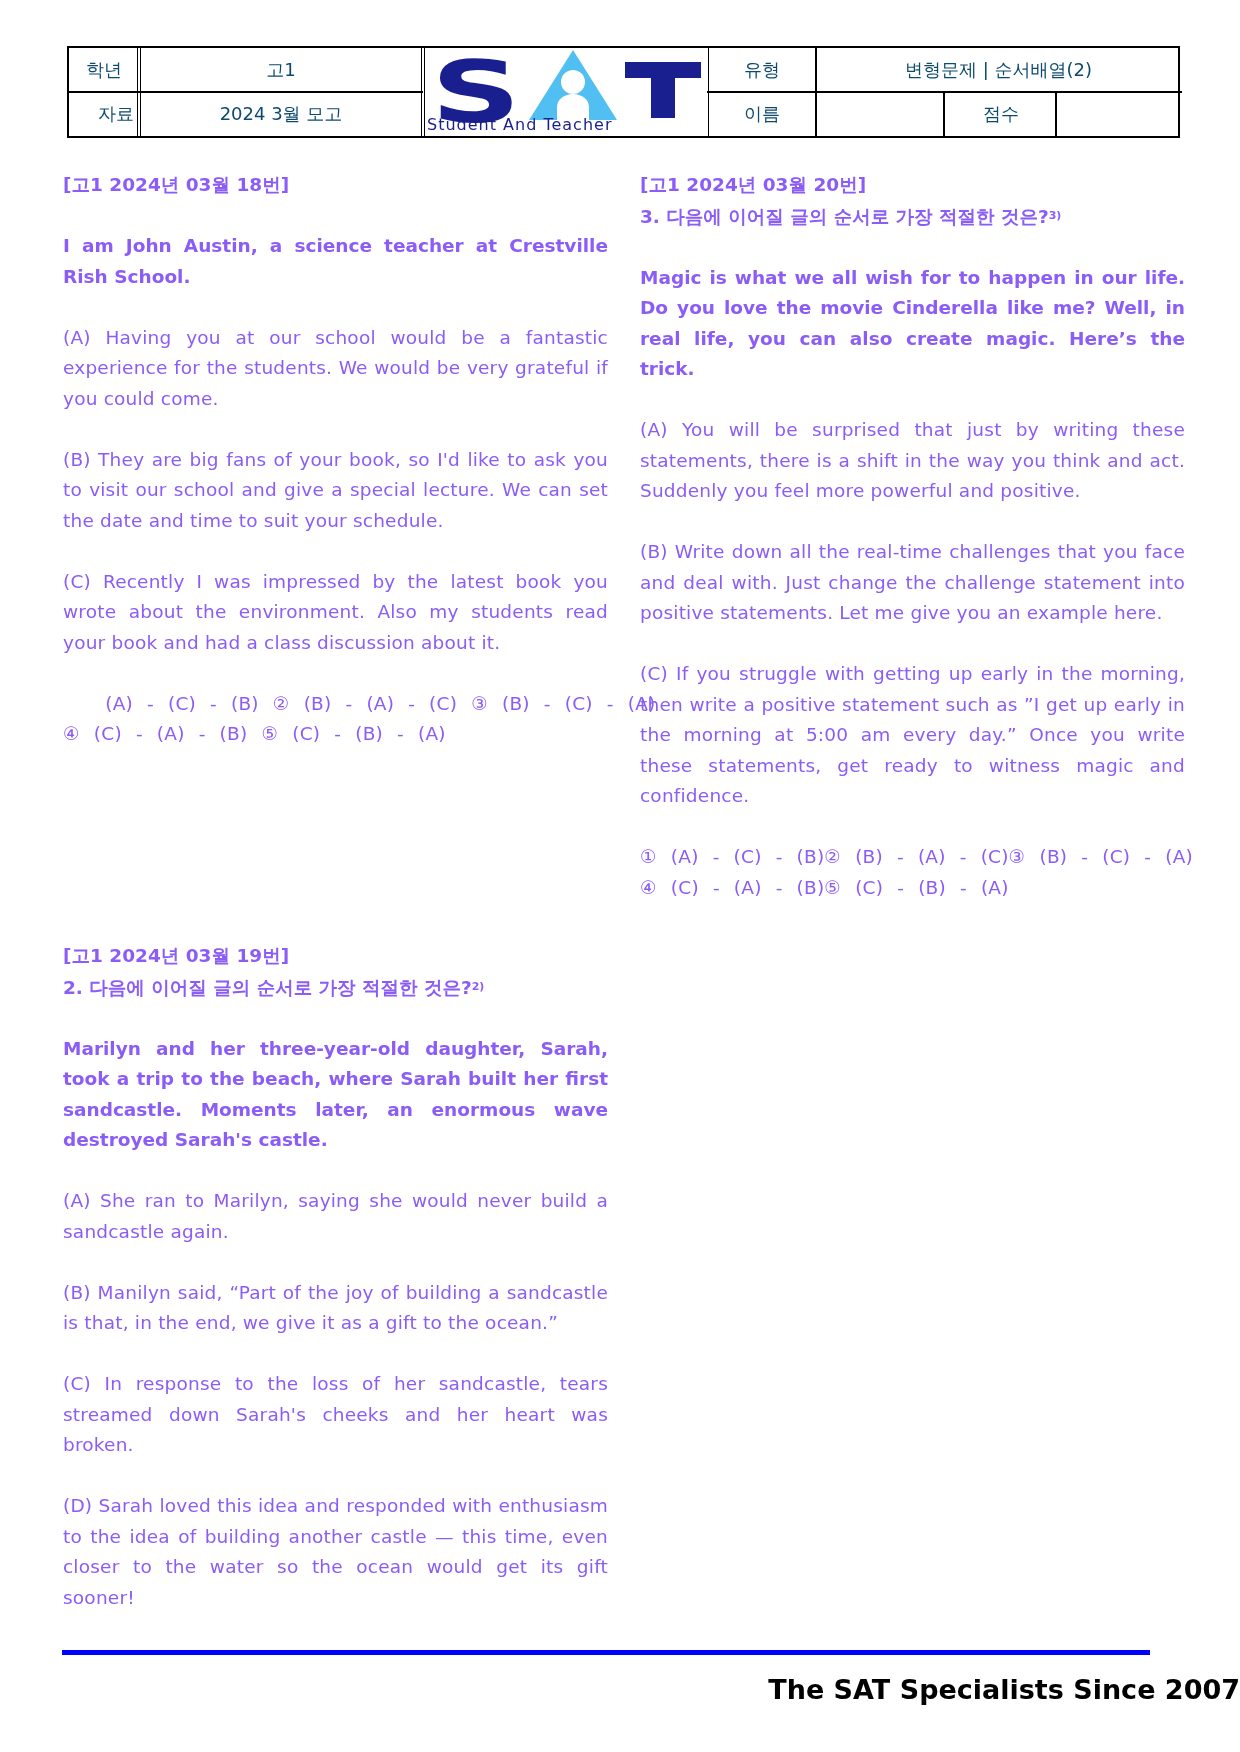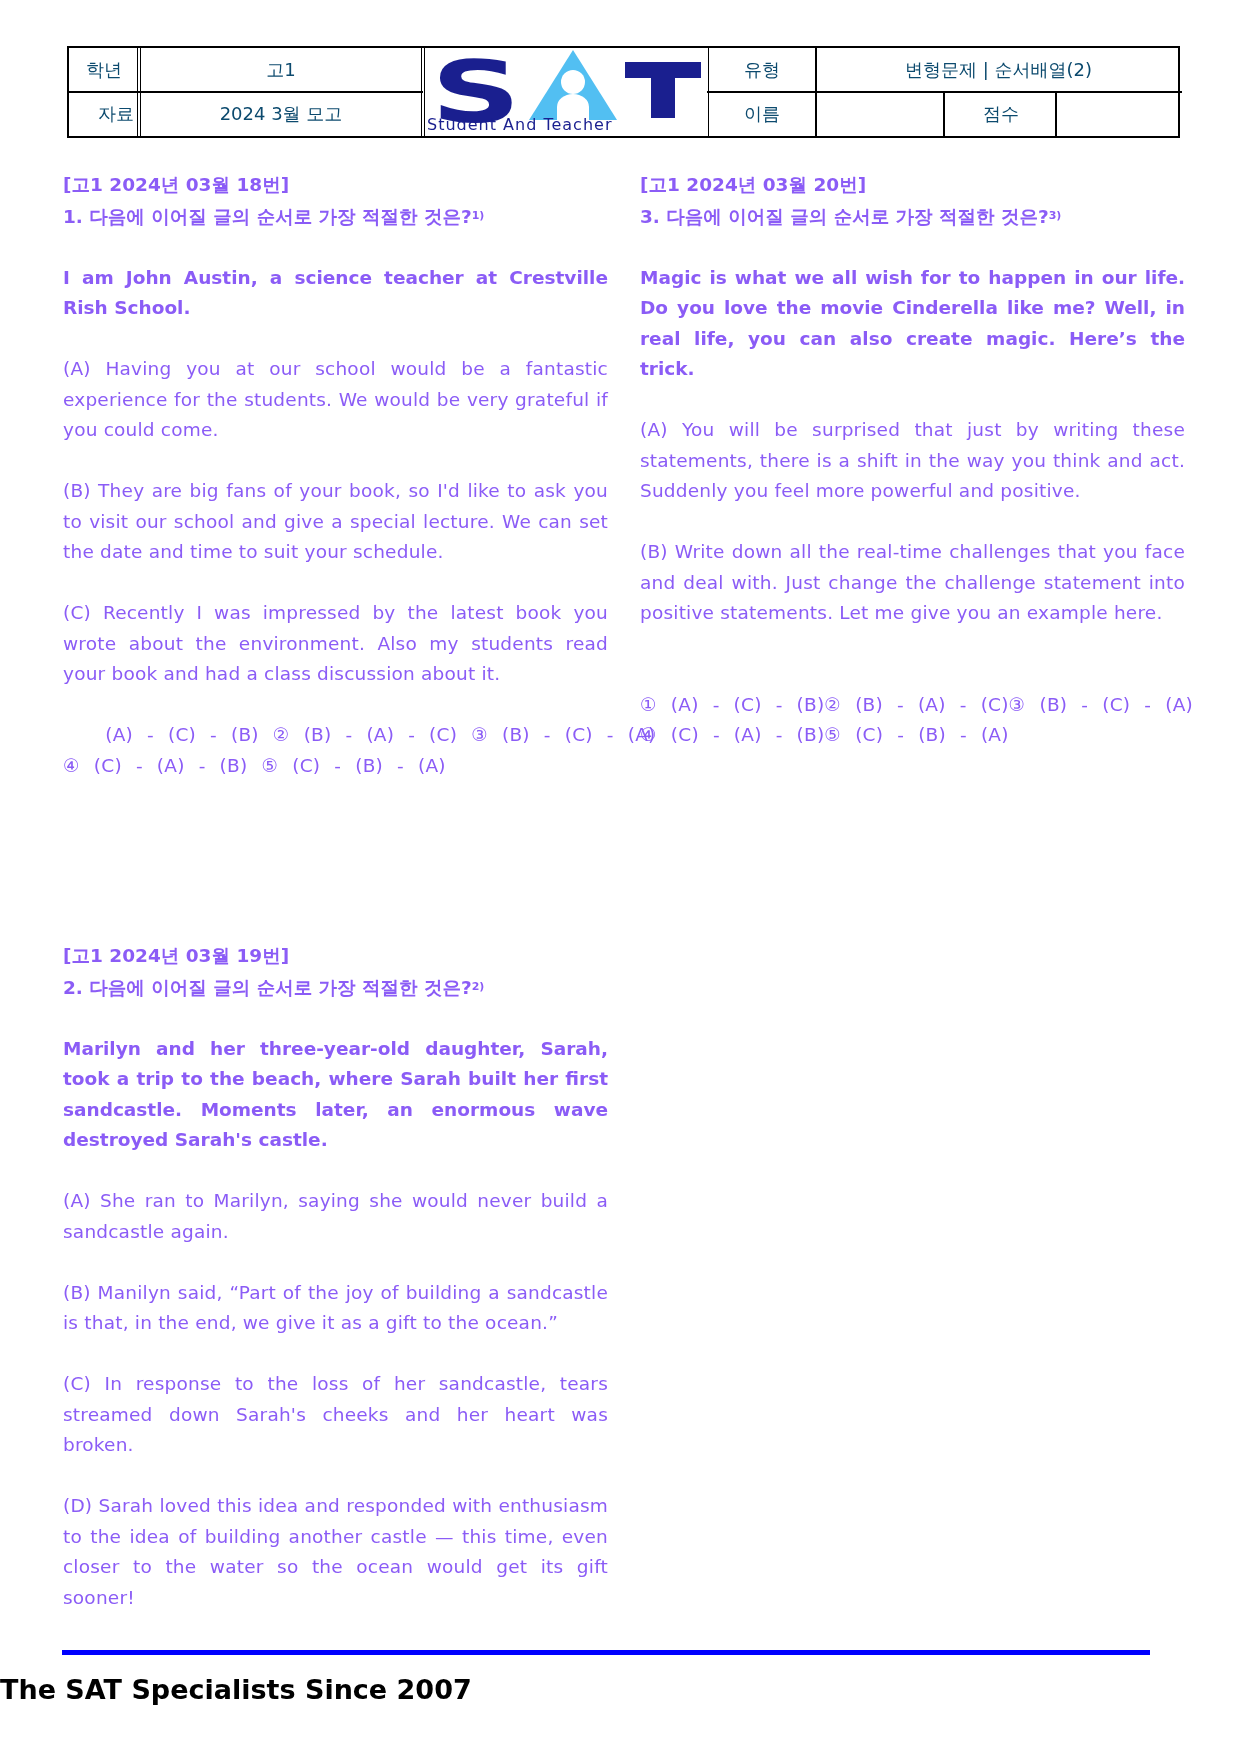--- a/index.html
+++ b/index.html
@@ -32,21 +32,21 @@
   .col.left { left: 63px; }
   .col.right { left: 640px; }
   .qhead { font-weight: bold; }
   .qhead .sup { font-size: 11px; vertical-align: 4px; }
   .intro { font-weight: bold; text-align: justify; text-align-last: left; }
   .para { text-align: justify; text-align-last: left; letter-spacing: 0.2px; }
   .gap { height: 30.5px; }
   .choices { letter-spacing: 0.2px; word-spacing: 8px; }
 
   .rule { position: absolute; left: 62px; top: 1650px; width: 1088px; height: 5px; background: #0000ff; }
-  .footer { position: absolute; left: 0; width: 1240px; top: 1674px; text-align: left;
+  .footer { position: absolute; left: 0; width: 1240px; top: 1674px; text-align: right;
             font-family: "DejaVu Sans", sans-serif; font-weight: bold; font-size: 27px; color: #000; }
 </style>
 </head>
 <body>
 
 <div class="hdr">
   <div class="vl dbl" style="left:68px"></div>
   <div class="vl dbl" style="left:352px"></div>
   <div class="vl dbl" style="left:636px"></div>
   <div class="vl" style="left:746px"></div>
@@ -73,21 +73,20 @@
   <div class="cell" style="left:640px;top:0;width:106px;height:44px">유형</div>
   <div class="cell" style="left:750px;top:0;width:359px;height:44px">변형문제 | 순서배열(2)</div>
   <div class="cell" style="left:640px;top:44px;width:106px;height:44px">이름</div>
   <div class="cell" style="left:750px;top:44px;width:124px;height:44px"></div>
   <div class="cell" style="left:878px;top:44px;width:108px;height:44px">점수</div>
   <div class="cell" style="left:990px;top:44px;width:119px;height:44px"></div>
 </div>
 
 <div class="col left" style="top:170px">
   <div class="qhead">[고1 2024년 03월 18번]</div>
-  <div class="qhead"><span>1. 다음에 이어질 글의 순서로 가장 적절한 것은?</span><span class="sup">1)</span></div>
   <div class="gap"></div>
   <div class="intro">I am John Austin, a science teacher at Crestville Rish School.</div>
   <div class="gap"></div>
   <div class="para">(A) Having you at our school would be a fantastic experience for the students.  We would be very grateful if you could come.</div>
   <div class="gap"></div>
   <div class="para">(B) They are big fans of your book, so I'd like to ask you to visit our school and give a special lecture. We can set the date and time to suit your schedule.</div>
   <div class="gap"></div>
   <div class="para">(C) Recently I was impressed by the latest book you wrote about the environment. Also my students read your book and had a class discussion about it.</div>
   <div class="gap"></div>
   <div class="choices" style="white-space:pre">   (A) - (C) - (B) ② (B) - (A) - (C) ③ (B) - (C) - (A)</div>
@@ -112,19 +111,20 @@
 <div class="col right" style="top:170px">
   <div class="qhead">[고1 2024년 03월 20번]</div>
   <div class="qhead"><span>3. 다음에 이어질 글의 순서로 가장 적절한 것은?</span><span class="sup">3)</span></div>
   <div class="gap"></div>
   <div class="intro">Magic is what we all wish for to happen in our life.  Do you love the movie Cinderella like me?  Well, in real life, you can also create magic. Here’s the trick.</div>
   <div class="gap"></div>
   <div class="para">(A) You will be surprised that just by writing these statements, there is a shift in the way you think and act. Suddenly you feel more powerful and positive.</div>
   <div class="gap"></div>
   <div class="para">(B) Write down all the real-time challenges that you face and deal with.  Just change the challenge statement into positive statements. Let me give you an example here.</div>
   <div class="gap"></div>
+  <div class="para">(C) If you struggle with getting up early in the morning, then write a positive statement such as ”I get up early in the morning at 5:00 am every day.” Once you write these statements, get ready to witness magic and confidence.</div>
   <div class="gap"></div>
   <div class="choices" style="white-space:pre">① (A) - (C) - (B)② (B) - (A) - (C)③ (B) - (C) - (A)</div>
   <div class="choices" style="white-space:pre">④ (C) - (A) - (B)⑤ (C) - (B) - (A)</div>
 </div>
 
 <div class="rule"></div>
 <div class="footer">The SAT Specialists Since 2007</div>
 
 </body></html>

